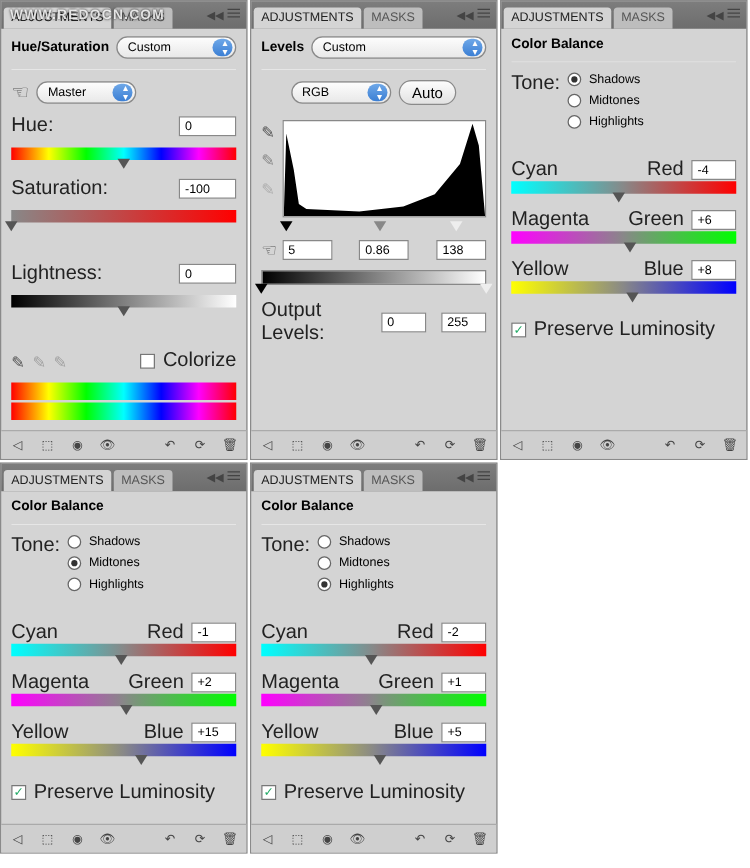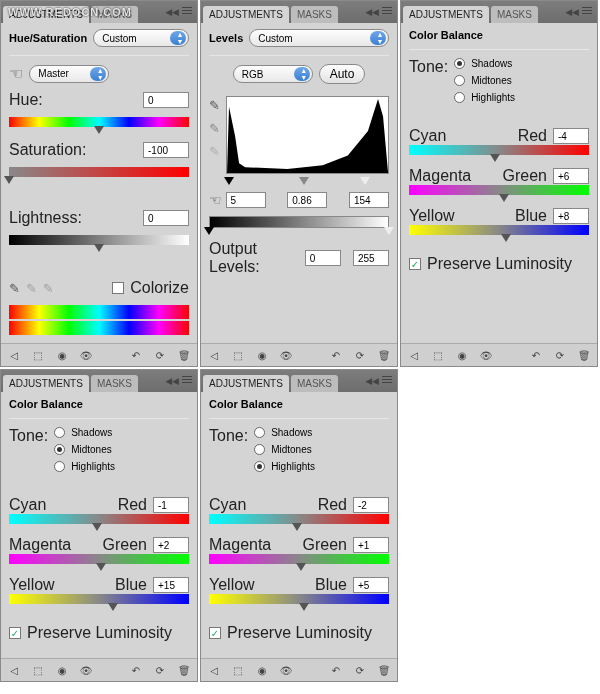--- a/index.html
+++ b/index.html
@@ -173,21 +173,21 @@
           <div class="thumb" style="left:85%;border-top-color:#eee"></div>
         </div>
       </div>
     </div>
     <div class="row" style="margin-top:10px;gap:4px">
       <span class="hand-icon" style="font-size:14px">☜</span>
       <span class="numfield" style="width:40px">5</span>
       <span style="flex:1"></span>
       <span class="numfield" style="width:40px;text-align:center">0.86</span>
       <span style="flex:1"></span>
-      <span class="numfield" style="width:40px">154</span>
+      <span class="numfield" style="width:40px">138</span>
     </div>
     <div class="grad-bw"></div>
     <div class="slider-track">
       <div class="thumb" style="left:0%;border-top-color:#000"></div>
       <div class="thumb" style="left:100%;border-top-color:#eee"></div>
     </div>
     <div class="row" style="margin-top:8px">
       <span class="label">Output Levels:</span>
       <span class="numfield" style="width:40px">0</span>
       <span style="flex:1"></span>

